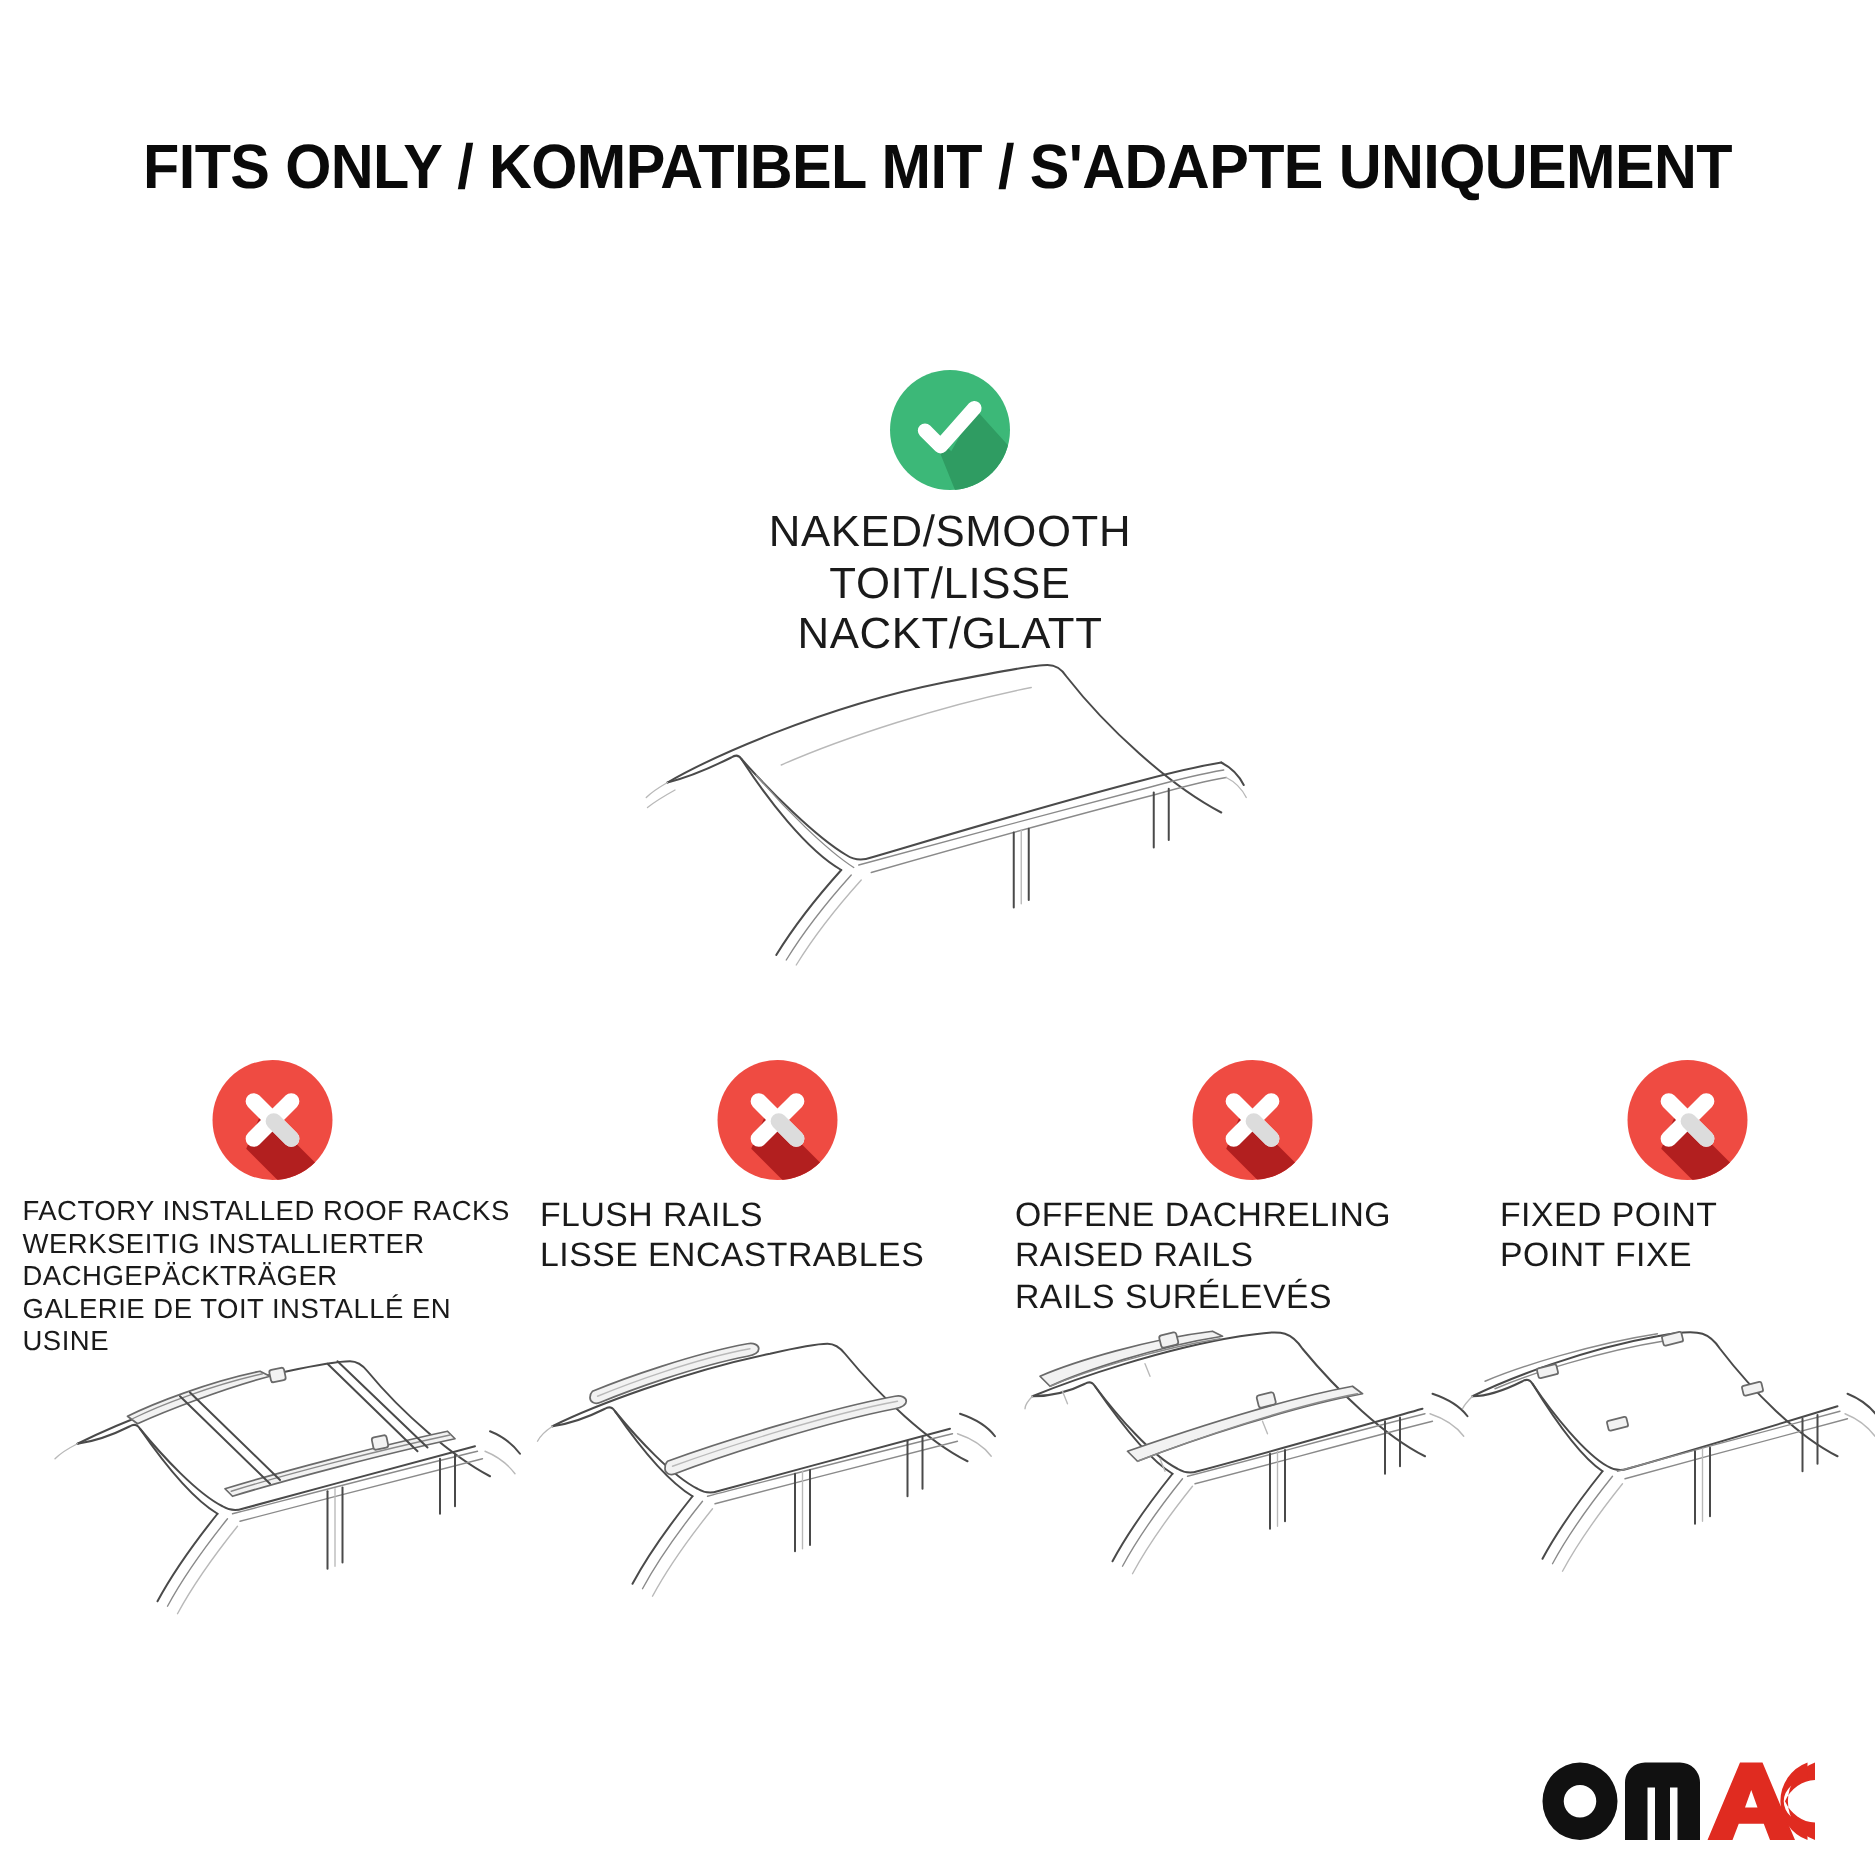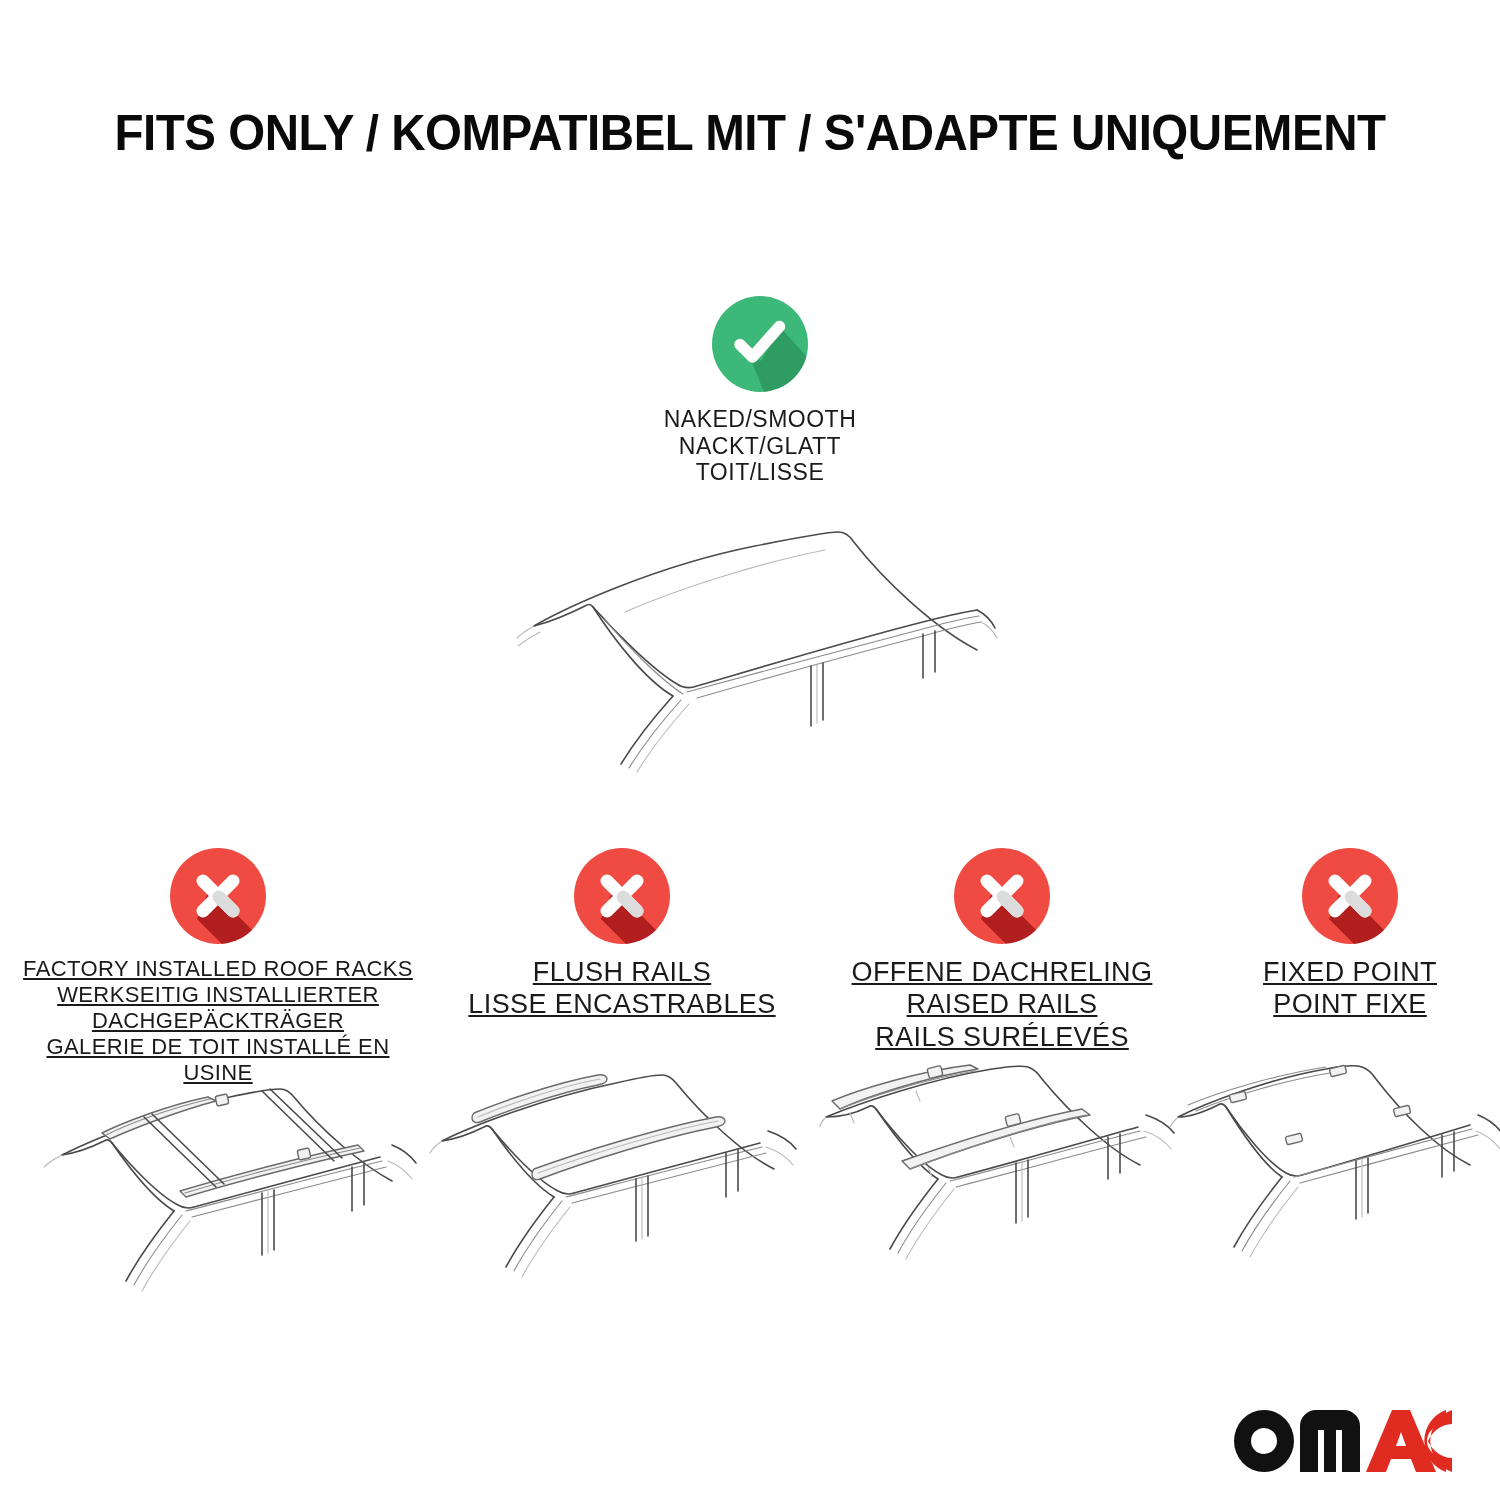--- a/index.html
+++ b/index.html
@@ -64,21 +64,21 @@
   .badge .mark {
     position: absolute;
     left: 0; top: 0;
     width: 100%; height: 100%;
   }
 
   .good-labels {
     margin-top: 14px;
     font-family: "Liberation Sans", sans-serif;
     font-weight: 400;
-    font-size: 23px;
+    font-size: 35px;
     line-height: 1.16;
     letter-spacing: 0.5px;
     color: #1a1a1a;
   }
 
   .good-illus {
     position: absolute;
     left: 505px;
     top: 520px;
     width: 520px;
@@ -91,22 +91,20 @@
     top: 848px;
   }
   .bad-col .badge-wrap { text-align: center; }
   .bad-labels {
     margin-top: 12px;
     font-family: "Liberation Sans", sans-serif;
     font-weight: 400;
     line-height: 1.2;
     letter-spacing: 0.4px;
     color: #1a1a1a;
-    text-align: center;
-    text-decoration: underline;
   }
   .bad-col.c1 { left: 18px;   width: 400px; }
   .bad-col.c2 { left: 432px;  width: 380px; }
   .bad-col.c3 { left: 812px;  width: 380px; }
   .bad-col.c4 { left: 1200px; width: 300px; }
 
   .bad-col.c1 .bad-labels { font-size: 22px; line-height: 1.18; }
   .bad-col.c2 .bad-labels,
   .bad-col.c3 .bad-labels,
   .bad-col.c4 .bad-labels { font-size: 27px; line-height: 1.2; }
@@ -151,22 +149,22 @@
     </span>
     <span class="mark">
       <svg viewBox="0 0 96 96" width="96" height="96" aria-hidden="true">
         <path d="M28 48.5 L40.5 61 L67.5 30.5" fill="none" stroke="#ffffff" stroke-width="11.5" stroke-linecap="round" stroke-linejoin="round"></path>
       </svg>
     </span>
   </div>
 
   <div class="good-labels">
     <div>NAKED/SMOOTH</div>
+    <div>TOIT/LISSE</div>
     <div>NACKT/GLATT</div>
-    <div>TOIT/LISSE</div>
   </div>
 </div>
 
 <div class="good-illus">
   <svg viewBox="0 0 520 280" width="520" height="280" aria-hidden="true">
 
     <path class="ln" d="M29 106 C 60 88, 150 46, 250 26 C 300 16, 325 12, 333 12
                         C 340 12, 344 15, 348 21
                         C 380 62, 430 108, 472 130"></path>
     <path class="ln" d="M29 106 C 45 102, 64 94, 80 86

